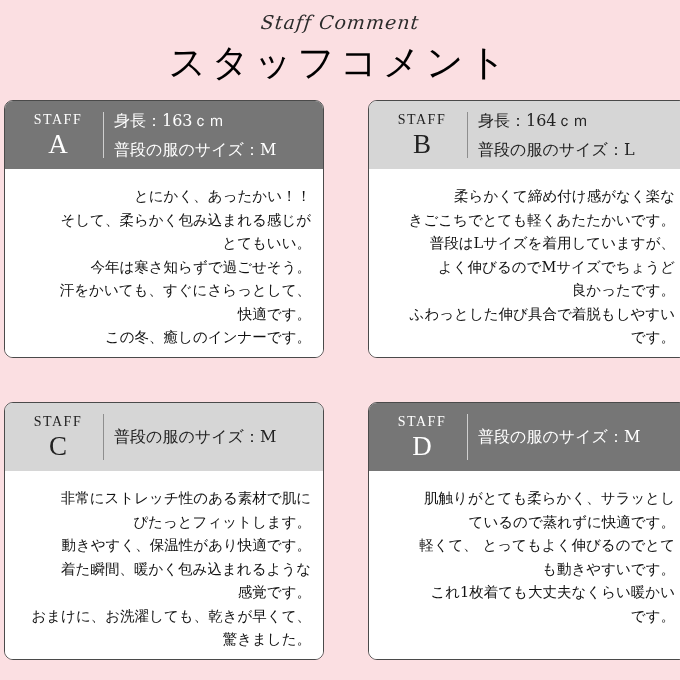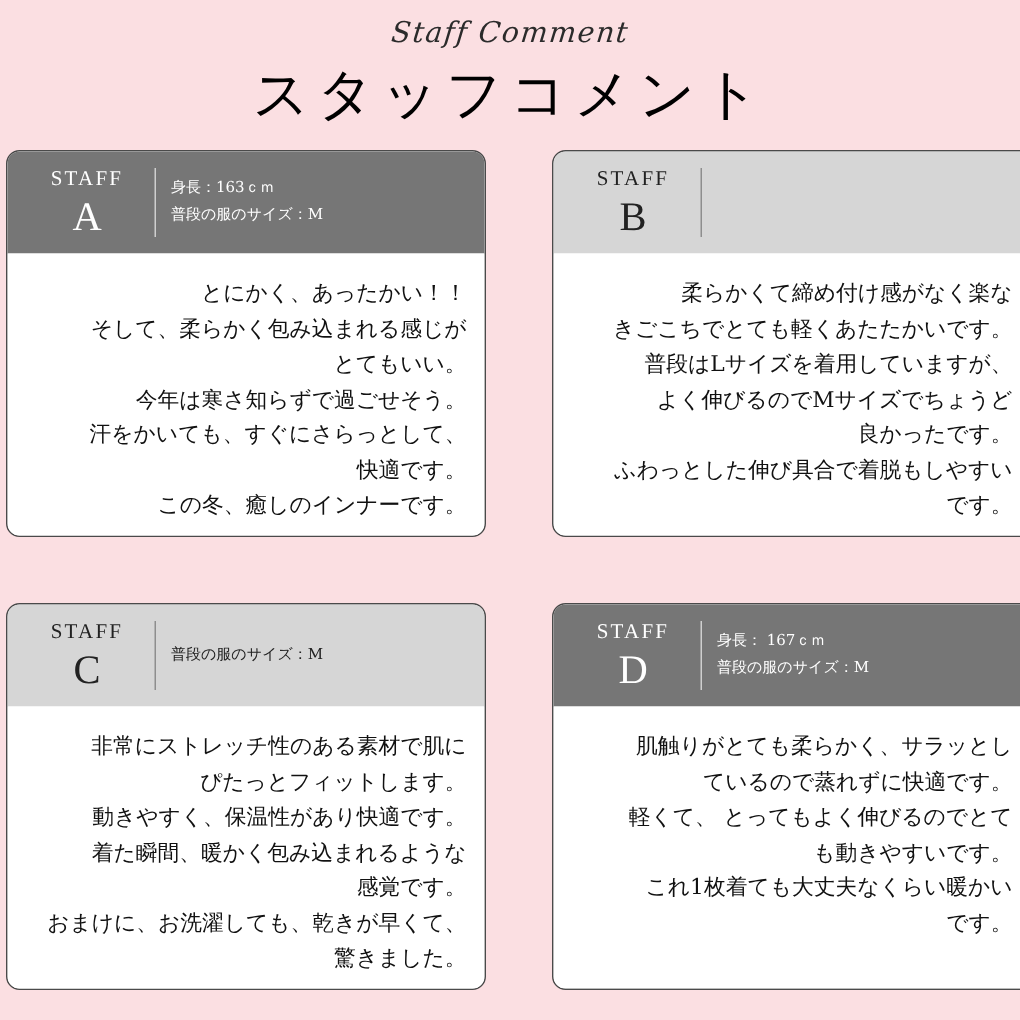--- a/index.html
+++ b/index.html
@@ -112,21 +112,21 @@
     width: 1px;
     height: 46px;
     flex: 0 0 1px;
     margin: 0 10px 0 2px;
   }
   .card-header.dark .header-divider { background: #cfcfcf; }
   .card-header.light .header-divider { background: #8e8e8e; }
 
   .staff-stats {
     flex: 1 1 auto;
-    font-size: 10px;
+    font-size: 16px;
     line-height: 1.85;
     font-family: "DejaVu Serif", "Liberation Serif", serif;
   }
   .staff-stats div { white-space: nowrap; }
 
   .card-body {
     flex: 1 1 auto;
     background: #ffffff;
     padding: 16px 12px 10px 14px;
     font-size: 14.5px;
@@ -171,20 +171,24 @@
 この冬、癒しのインナーです。</div>
     </div>
 
     <div class="staff-card">
       <div class="card-header light">
         <div class="staff-ident">
           <span class="staff-word">STAFF</span>
           <span class="staff-letter">B</span>
         </div>
         <div class="header-divider"></div>
+        <div class="staff-stats">
+          <div>身長：164ｃｍ</div>
+          <div>普段の服のサイズ：L</div>
+        </div>
       </div>
       <div class="card-body">柔らかくて締め付け感がなく楽な
 きごこちでとても軽くあたたかいです。
 普段はLサイズを着用していますが、
 よく伸びるのでMサイズでちょうど
 良かったです。
 ふわっとした伸び具合で着脱もしやすい
 です。</div>
     </div>
 
@@ -209,21 +213,20 @@
     </div>
 
     <div class="staff-card">
       <div class="card-header dark">
         <div class="staff-ident">
           <span class="staff-word">STAFF</span>
           <span class="staff-letter">D</span>
         </div>
         <div class="header-divider"></div>
         <div class="staff-stats">
-          <div>身長： 167ｃｍ</div>
           <div>普段の服のサイズ：M</div>
         </div>
       </div>
       <div class="card-body">肌触りがとても柔らかく、サラッとし
 ているので蒸れずに快適です。
 軽くて、 とってもよく伸びるのでとて
 も動きやすいです。
 これ1枚着ても大丈夫なくらい暖かい
 です。</div>
     </div>

